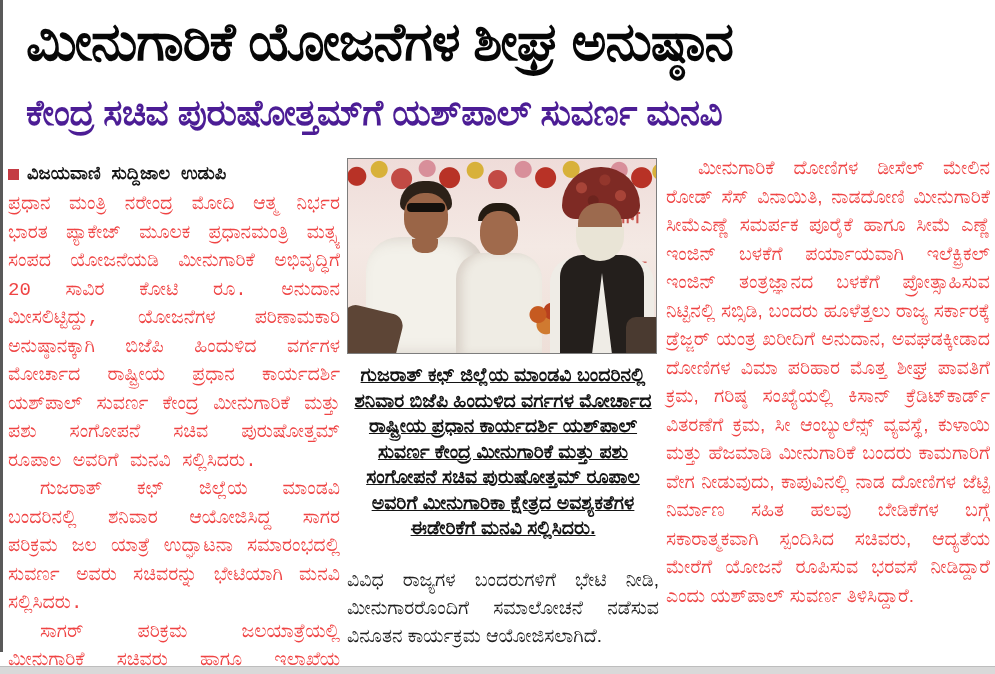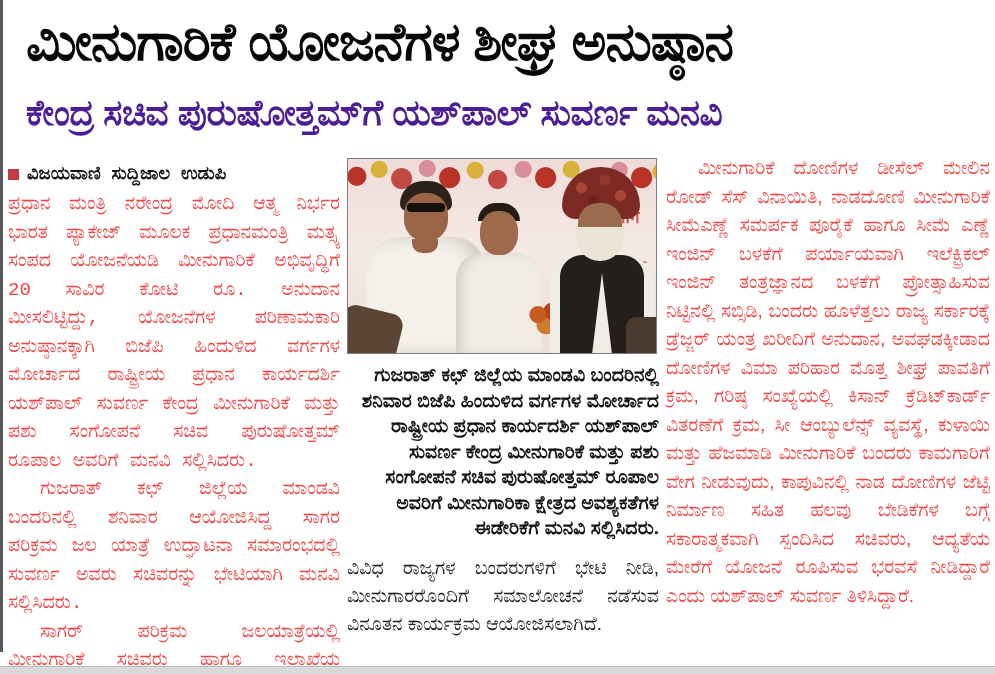--- a/index.html
+++ b/index.html
@@ -93,23 +93,23 @@
   .p3-beard { left:228px; top:68px; width:48px; height:34px; border-radius:0 0 24px 24px; background:#e9e4d6; }
   .p3-kurta { left:202px; top:98px; width:104px; height:98px; border-radius:26px 26px 0 0; background:#efece6; }
   .p3-vest { left:212px; top:96px; width:84px; height:100px; border-radius:22px 22px 0 0; background:#241f1c;
     clip-path:polygon(0 0,100% 0,100% 100%,62% 100%,50% 18%,38% 100%,0 100%); }
   
   .corner-bl { left:-8px; top:150px; width:60px; height:50px; background:#5d4536; border-radius:12px; transform:rotate(14deg); }
   .corner-br { left:278px; top:158px; width:44px; height:44px; background:#4a3a30; border-radius:10px; }
 
   .caption {
     margin-top:8px; font-size:19px; font-weight:bold; color:#141414;
-    line-height:25.5px; text-align:right;
+    line-height:25.5px; text-align:center;text-decoration:underline;
   }
-  .mid-par { margin-top:13px; font-size:19px; line-height:28px; color:#202020; text-align:justify; }
+  .mid-par { margin-top:25px; font-size:19px; line-height:28px; color:#202020; text-align:justify; }
 </style>
 </head>
 <body>
 
 <div class="page">
 
   <div class="scan-edge-left"></div>
 
   <h1 class="headline">ಮೀನುಗಾರಿಕೆ ಯೋಜನೆಗಳ ಶೀಘ್ರ ಅನುಷ್ಠಾನ</h1>
   <h2 class="subheadline">ಕೇಂದ್ರ ಸಚಿವ ಪುರುಷೋತ್ತಮ್‌ಗೆ ಯಶ್‌ಪಾಲ್ ಸುವರ್ಣ ಮನವಿ</h2>

